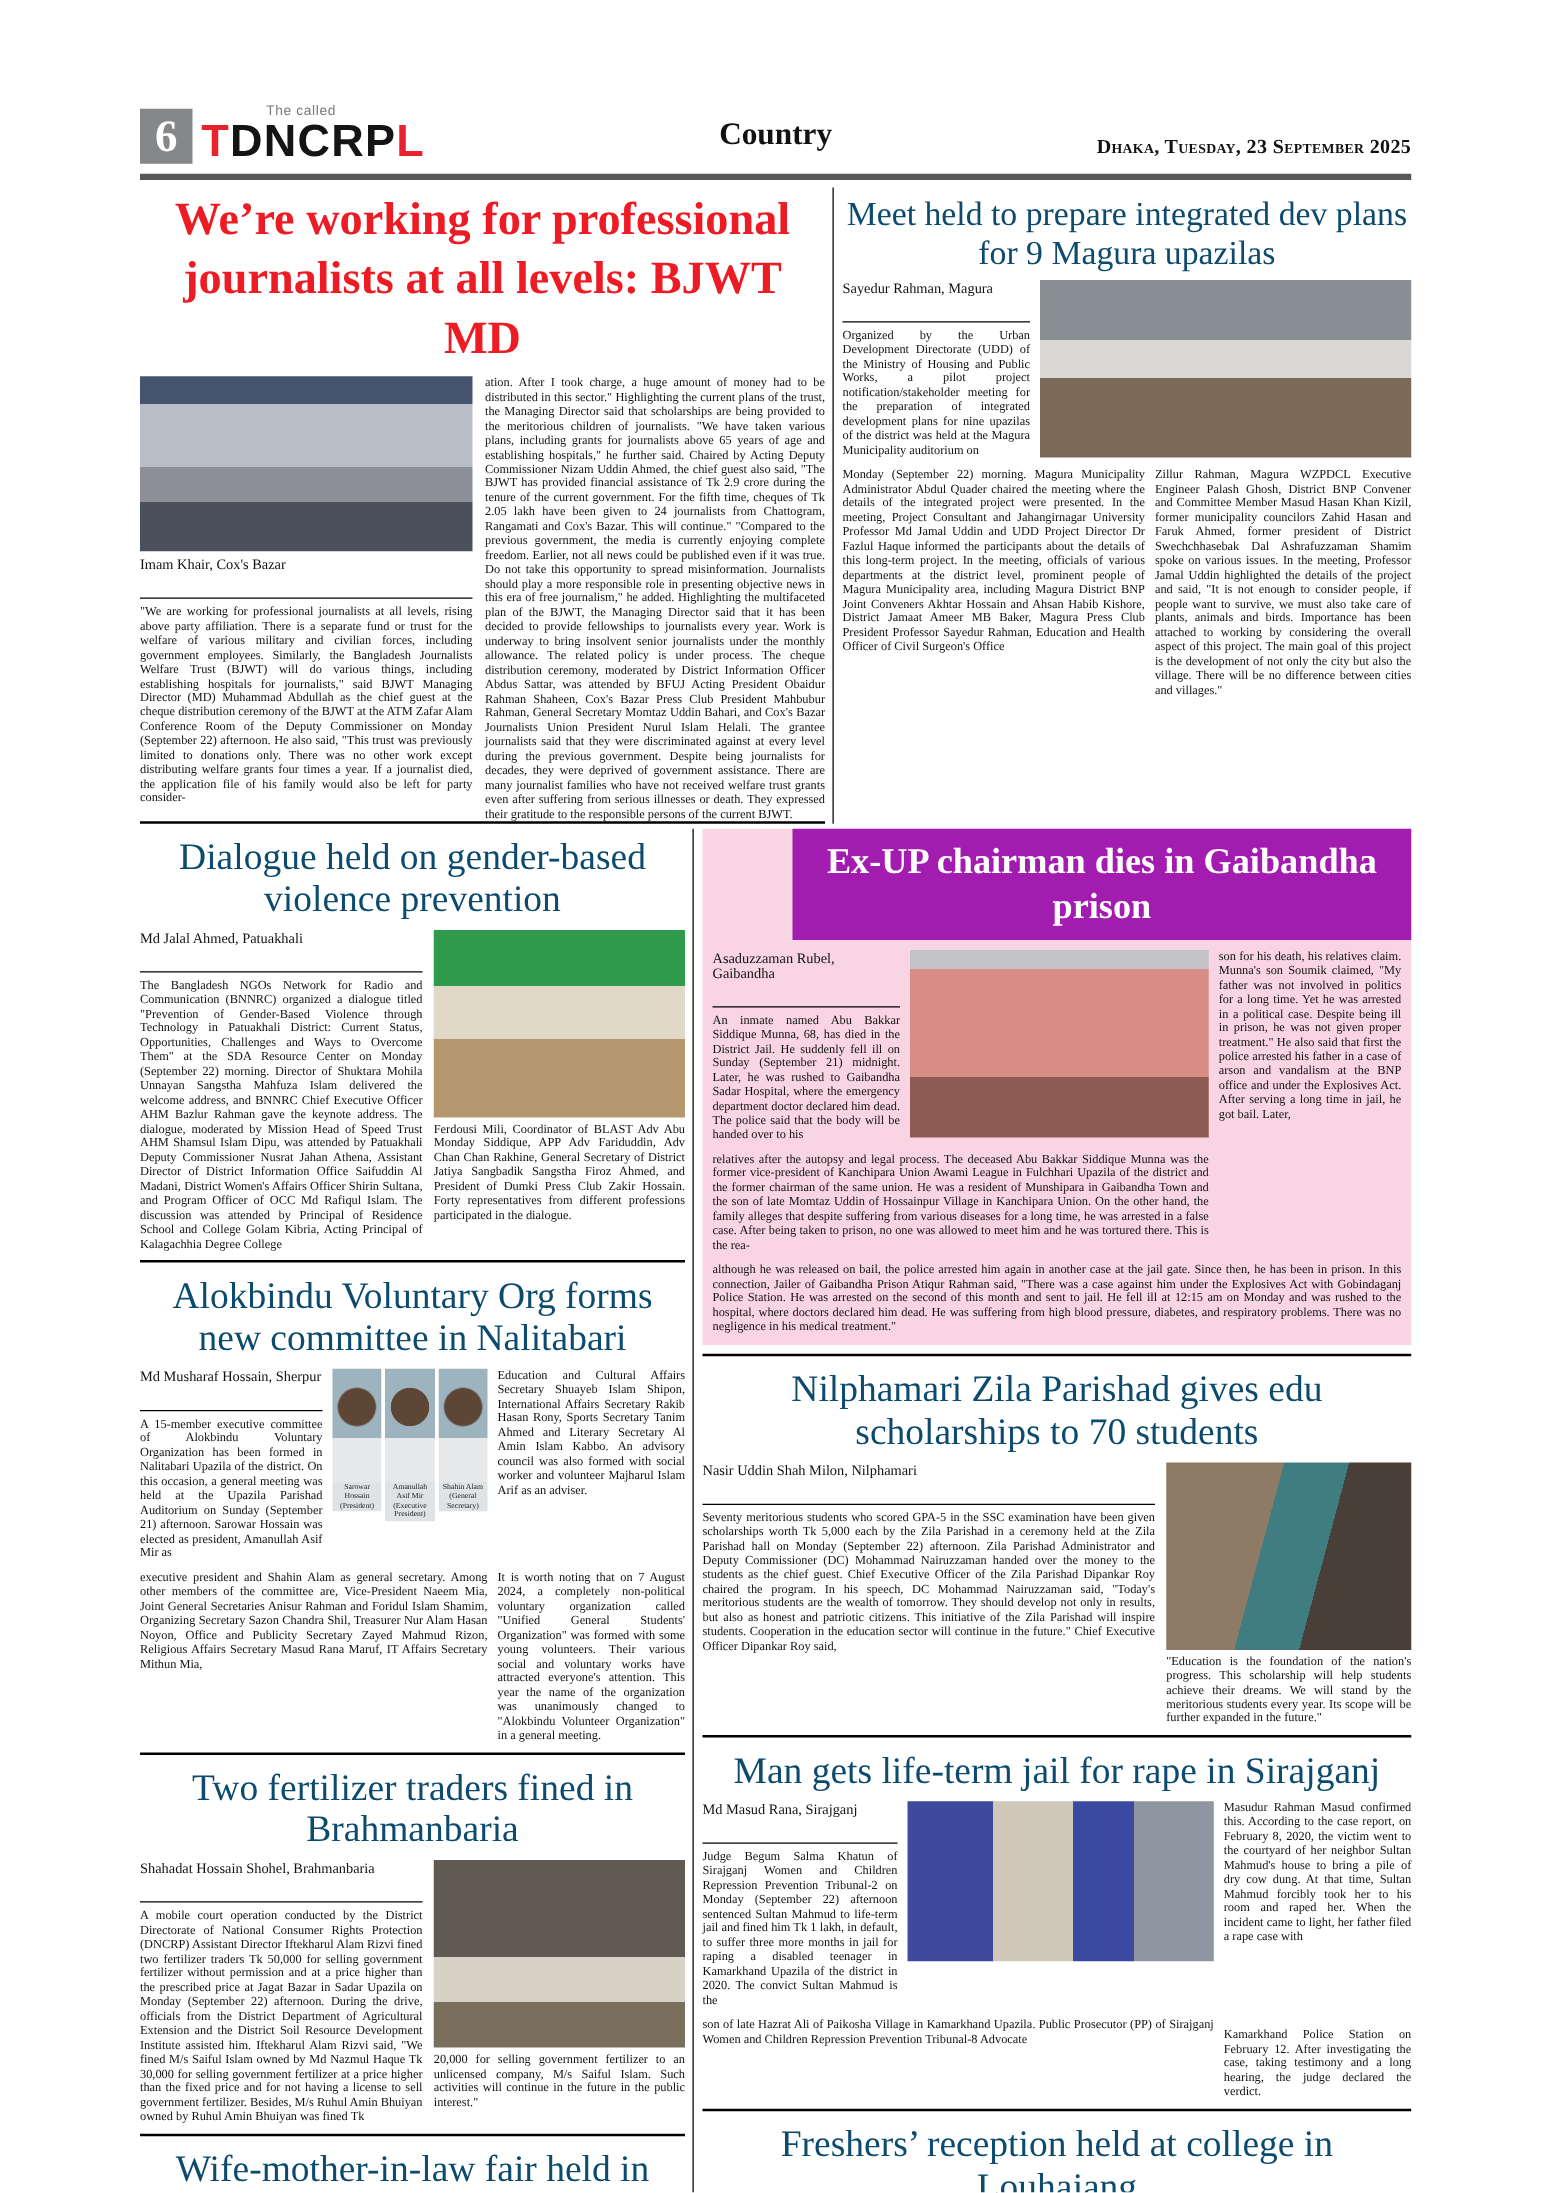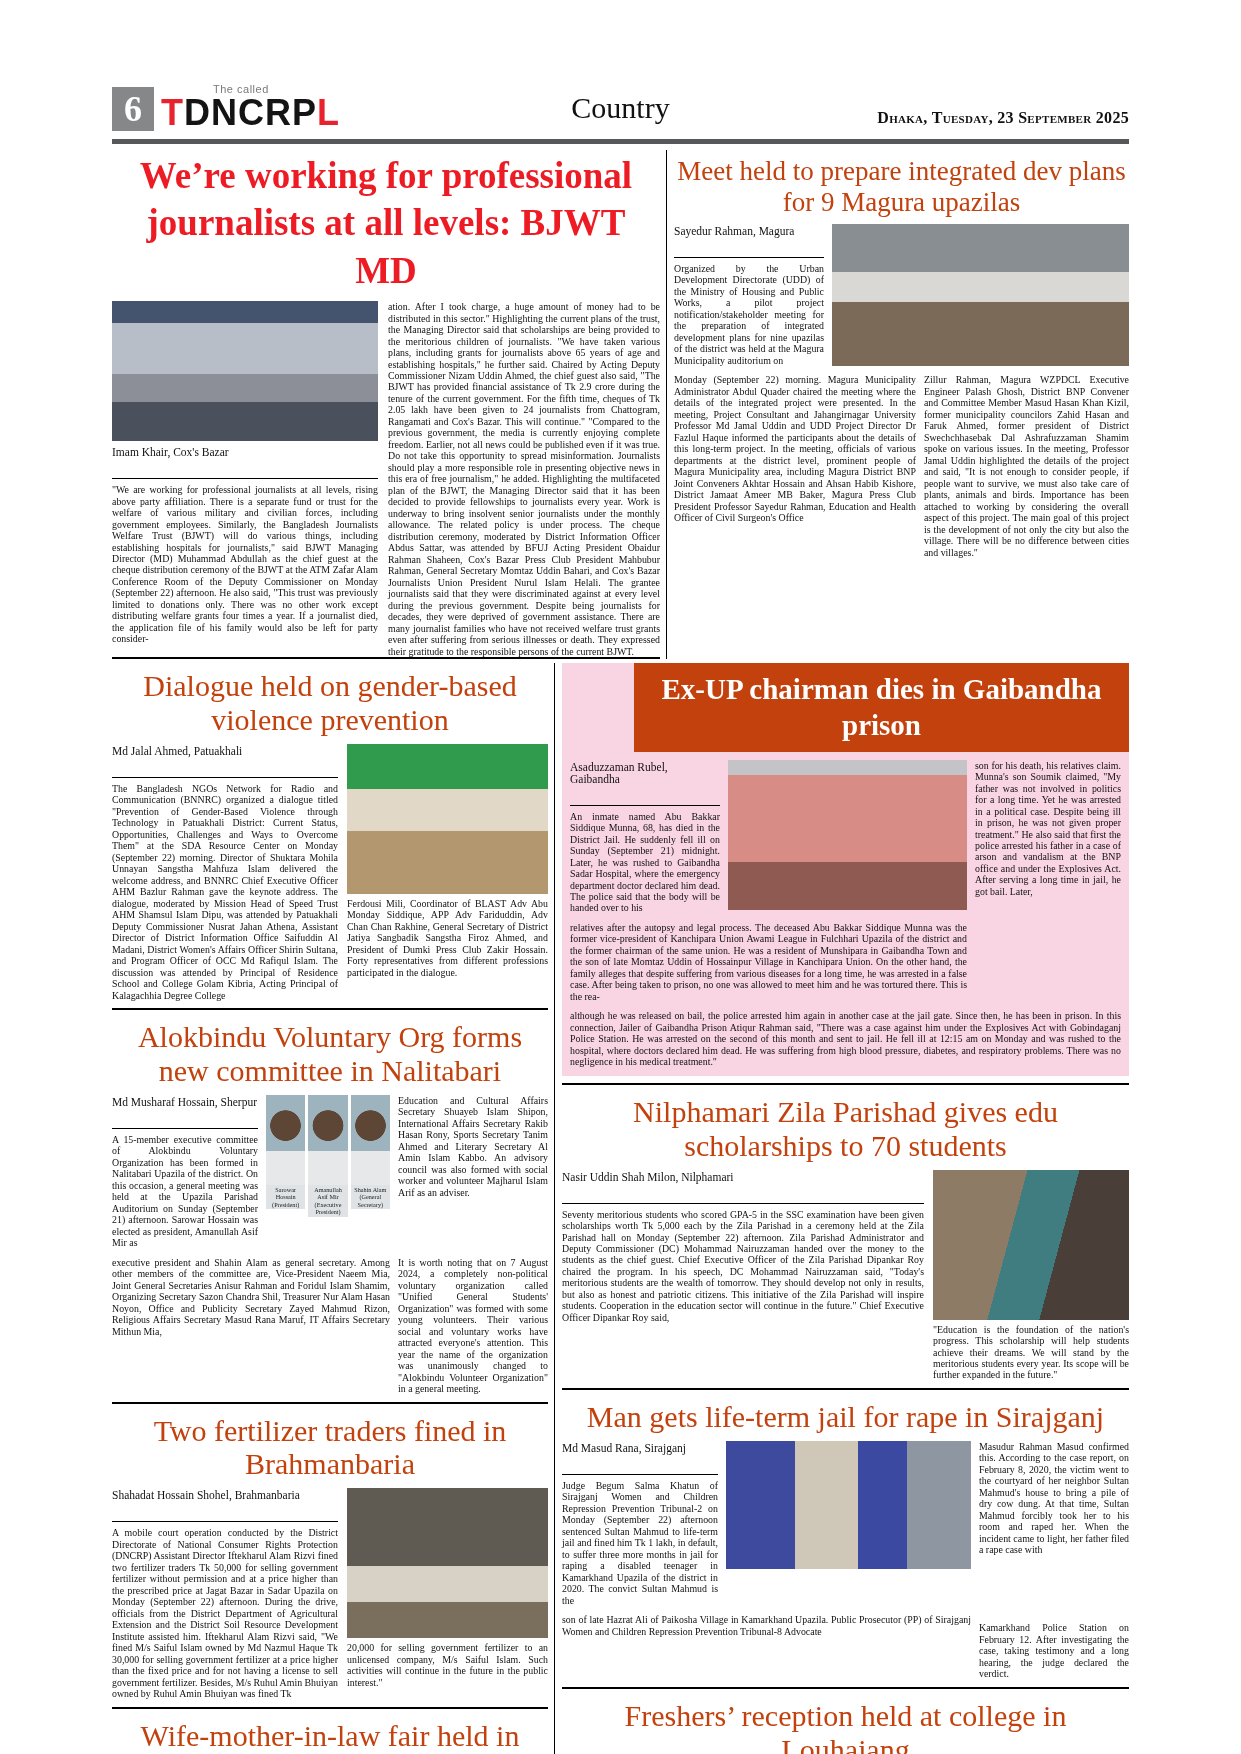--- a/index.html
+++ b/index.html
@@ -6,24 +6,24 @@
   body{width:1241px;font-family:"Liberation Serif",serif;color:#111;}
   .page{box-sizing:border-box;width:1241px;height:1754px;overflow:hidden;padding:84px 112px 20px 112px;position:relative;background:#fff;}
   
   .masthead{display:grid;grid-template-columns:1fr auto 1fr;align-items:end;border-bottom:5px solid #57585a;padding-bottom:8px;}
   .logo-block{display:flex;align-items:flex-end;gap:7px;}
   .page-num{background:#858789;color:#fff;width:42px;height:44px;display:flex;align-items:center;justify-content:center;font-size:36px;font-weight:700;}
   .logo-stack{line-height:1;}
   .logo-small{font-family:"Liberation Sans",sans-serif;font-size:11px;color:#7a7a7a;margin-left:52px;letter-spacing:.5px;}
   .logo-title{font-family:"Liberation Sans",sans-serif;font-size:36px;font-weight:800;letter-spacing:1px;color:#141414;}
   .logo-title .red{color:#e8232e;}
-  .section-title{font-size:30px;font-weight:400;align-self:center;text-align:center;}
+  .section-title{font-size:25px;font-weight:700;align-self:center;text-align:center;}
   .dateline{justify-self:end;font-size:16px;font-weight:700;font-variant:small-caps;letter-spacing:.3px;padding-bottom:4px;}
   
-  .hl{text-align:center;margin:6px 0 7px;line-height:1.13;font-weight:400;color:#c2410c;}
+  .hl{text-align:center;margin:6px 0 7px;line-height:1.13;font-weight:400;color:#0c4a6e;}
   .hl.red{color:#ed1c24;font-weight:700;font-size:37px;line-height:1.28;margin-top:2px;}
   .h-magura{font-size:27px;}
   .std{font-size:30px;}
   .hl.white{color:#fff;font-weight:700;font-size:29px;margin:0;line-height:1.25;}
   .bt{font-size:9.9px;line-height:1.16;text-align:justify;}
   .bt.small{font-size:9.2px;}
   .byline{font-size:11.5px;border-bottom:1.6px solid #000;padding:1px 0 20px;margin-bottom:5px;}
   .photo{width:100%;display:block;}
   .caption{font-size:9.9px;line-height:1.16;text-align:justify;margin-top:4px;}
   .sep{border-top:2px solid #000;margin-top:7px;padding-top:4px;}
@@ -39,21 +39,21 @@
   .mag-body{display:grid;grid-template-columns:150px 1fr;gap:8px;grid-template-areas:"a p" "q q";}
   .mag-a{grid-area:a;}
   .mag-p{grid-area:p;}
   .mag-q{grid-area:q;display:grid;grid-template-columns:1.18fr 1fr;gap:8px;}
   .photo.magura{height:142px;background:linear-gradient(180deg,#898e92 0 34%,#d9d8d4 34% 55%,#7c6a58 55% 100%);}
   
   .dlg-body{display:grid;grid-template-columns:226px 1fr;gap:9px;}
   .photo.dialogue{height:150px;background:linear-gradient(180deg,#319b4d 0 30%,#e2d8c7 30% 58%,#b2976f 58% 100%);}
   
   .art-gaib{background:#f9d5e4;}
-  .gaib-band{background:#c2410c;margin-left:72px;padding:8px 6px;text-align:center;}
+  .gaib-band{background:#a21caf;margin-left:72px;padding:8px 6px;text-align:center;}
   .gaib-body{display:grid;grid-template-columns:150px 1fr 146px;gap:8px;padding:8px;grid-template-areas:"a p c" "b b c" "d d d";border-radius:22px;}
   .gaib-a{grid-area:a;} .gaib-b{grid-area:b;} .gaib-c{grid-area:c;} .gaib-d{grid-area:d;}
   .photo.prison{height:150px;background:linear-gradient(180deg,#c3c3c8 0 10%,#d78d85 10% 68%,#8f5a52 68% 100%);grid-area:p;}
   
   .alok-body{display:grid;grid-template-columns:146px 1fr 150px;gap:8px;grid-template-areas:"a p c" "b b d";}
   .alok-a{grid-area:a;} .alok-b{grid-area:b;} .alok-c{grid-area:c;} .alok-d{grid-area:d;}
   .alok-photos{grid-area:p;display:flex;gap:3px;align-items:flex-start;}
   .portrait-wrap{flex:1;}
   .portrait{height:90px;background:radial-gradient(circle at 50% 34%,#5d4636 0 24%,transparent 25%),linear-gradient(180deg,#9db3bd 0 62%,#e6e8ea 62% 100%);}
   .pcap{font-size:6.2px;text-align:center;background:#dfe3e5;color:#222;padding:1px 0;line-height:1.2;}

